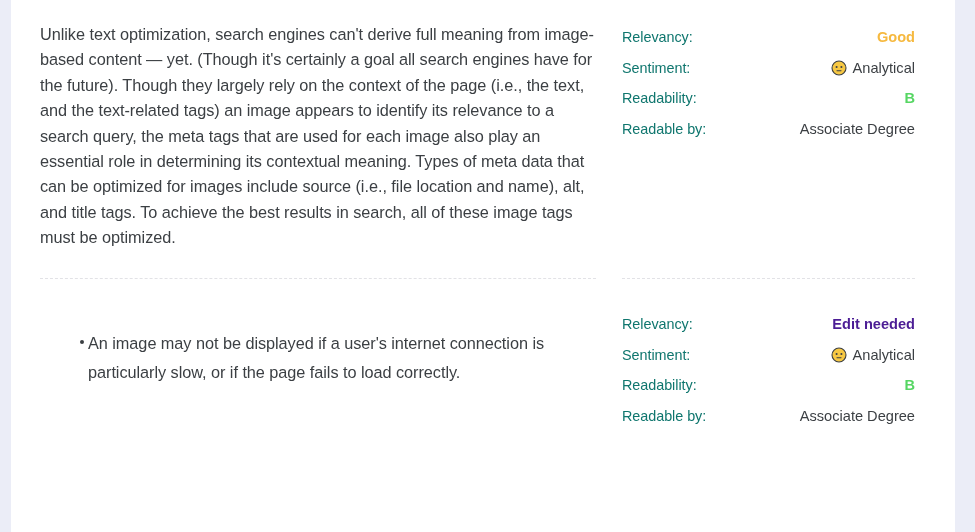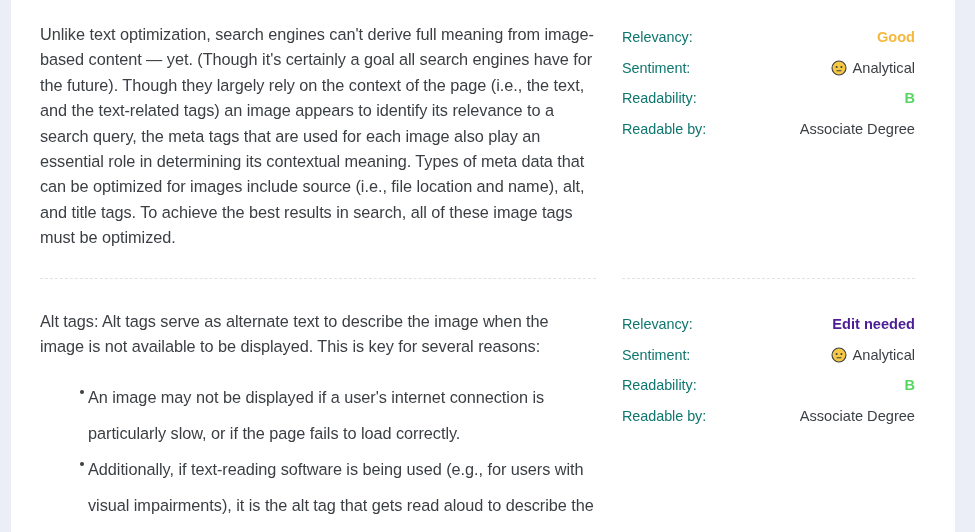--- a/index.html
+++ b/index.html
@@ -61,21 +61,21 @@
 
   .body-list {
     list-style: none;
     margin-top: 20px;
     padding-left: 0;
   }
 
   .body-list-item {
     position: relative;
     font-size: 16.3px;
-    line-height: 36px;
+    line-height: 29px;
     color: #3b3f43;
     padding-left: 48px;
     letter-spacing: -0.05px;
   }
 
   .body-list-item::before {
     content: "";
     position: absolute;
     left: 40px;
     top: 11px;
@@ -205,24 +205,22 @@
       <div class="divider-left">
         <div class="divider-rule"></div>
       </div>
       <div class="divider-right">
         <div class="divider-rule"></div>
       </div>
     </div>
 
     <div class="analysis-section" style="padding-top:30px;">
       <div class="section-body">
-        <p class="body-paragraph">Alt tags: Alt tags serve as alternate text to describe the image when the image is not available to be displayed. This is key for several reasons:</p>
         <ul class="body-list">
           <li class="body-list-item">An image may not be displayed if a user's internet connection is particularly slow, or if the page fails to load correctly.</li>
-          <li class="body-list-item">Additionally, if text-reading software is being used (e.g., for users with visual impairments), it is the alt tag that gets read aloud to describe the images that appear on the page.</li>
         </ul>
       </div>
       <div class="section-metrics">
 
         <div class="metric-row">
           <span class="metric-label">Relevancy:</span>
           <span class="metric-value is-relevancy-warn">Edit needed</span>
         </div>
 
         <div class="metric-row">

